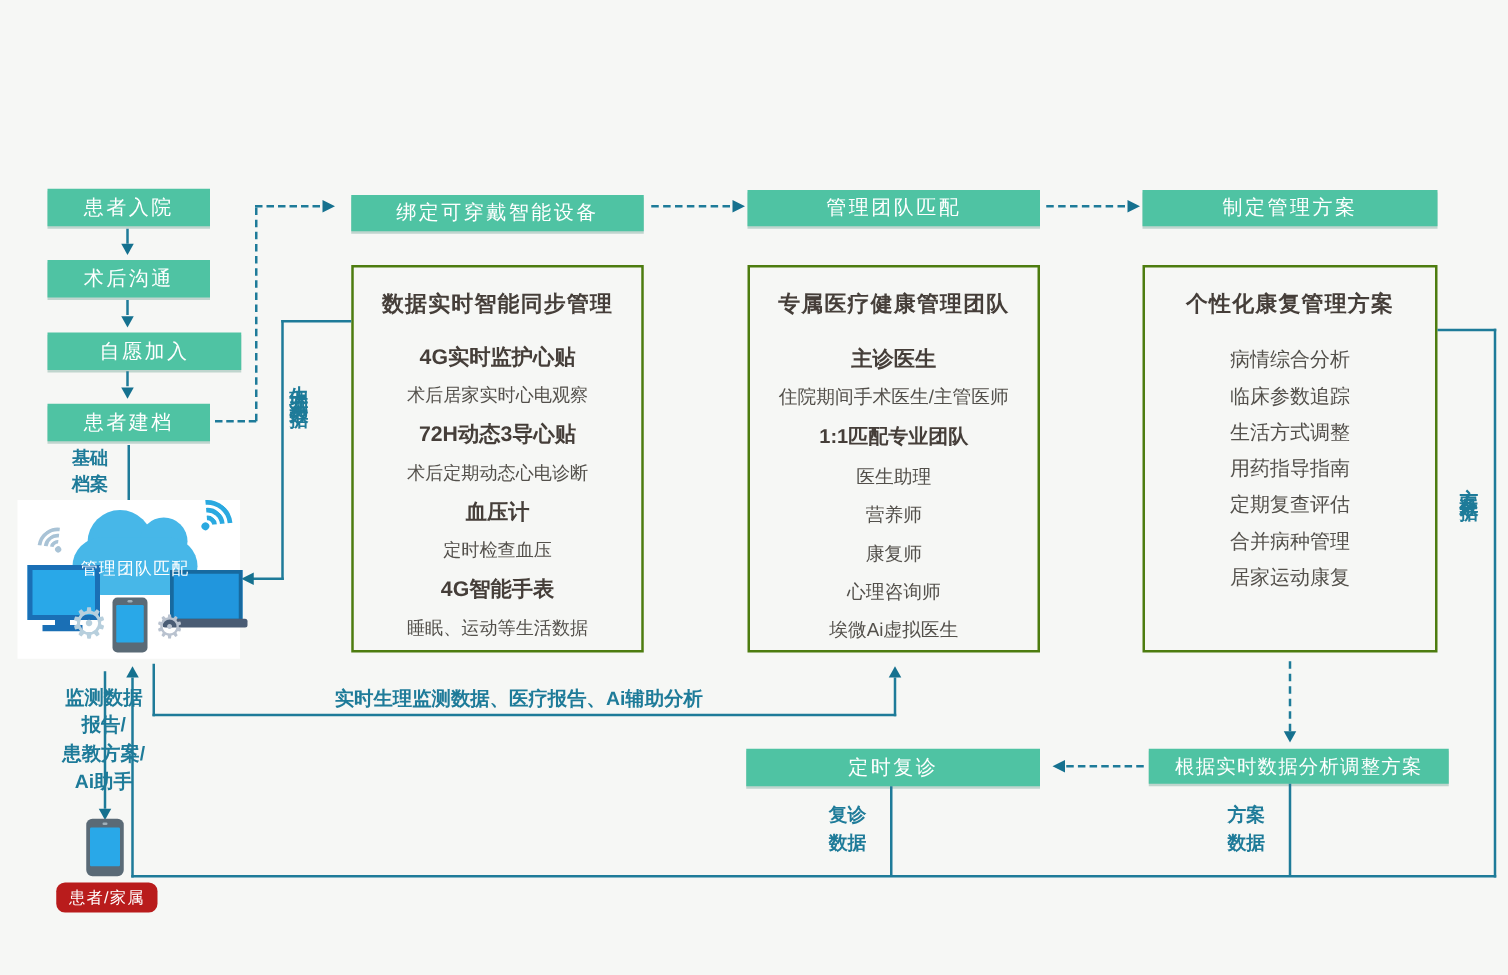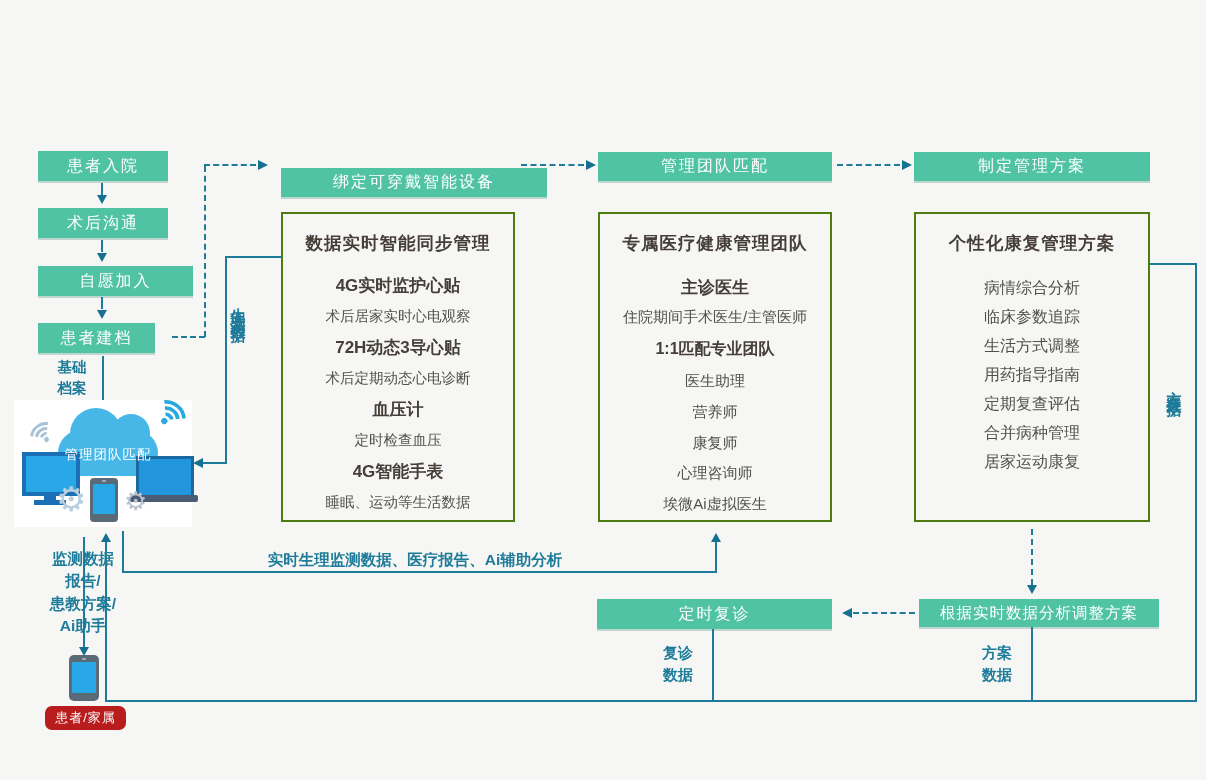--- a/index.html
+++ b/index.html
@@ -100,35 +100,35 @@
 </style>
 </head>
 <body>
 
 <div id="canvas">
 
 
   <div class="gbox" style="left:38px;top:151px;width:130px;height:30px;">患者入院</div>
   <div class="gbox" style="left:38px;top:208px;width:130px;height:30px;">术后沟通</div>
   <div class="gbox" style="left:38px;top:266px;width:155px;height:30px;">自愿加入</div>
-  <div class="gbox" style="left:38px;top:323px;width:117px;height:30px;">患者建档</div>
+  <div class="gbox" style="left:38px;top:323px;width:130px;height:30px;">患者建档</div>
 
   <div class="vdash" style="left:101px;top:183px;height:12px;"></div>
   <div class="tri tri-down" style="left:97px;top:195px;"></div>
   <div class="vdash" style="left:101px;top:240px;height:12px;"></div>
   <div class="tri tri-down" style="left:97px;top:253px;"></div>
   <div class="vdash" style="left:101px;top:297px;height:12px;"></div>
   <div class="tri tri-down" style="left:97px;top:310px;"></div>
 
   <div class="hdash" style="left:172px;top:336px;width:33px;"></div>
   <div class="vdash" style="left:204px;top:166px;height:171px;"></div>
   <div class="hdash" style="left:204px;top:164px;width:52px;"></div>
   <div class="tri tri-right" style="left:258px;top:160px;"></div>
 
-  <div class="gbox" style="left:281px;top:168px;width:266px;height:29px;">绑定可穿戴智能设备</div>
+  <div class="gbox" style="left:281px;top:156px;width:234px;height:29px;">绑定可穿戴智能设备</div>
   <div class="hdash" style="left:521px;top:164px;width:63px;"></div>
   <div class="tri tri-right" style="left:586px;top:160px;"></div>
   <div class="gbox" style="left:598px;top:152px;width:234px;height:29px;">管理团队匹配</div>
   <div class="hdash" style="left:837px;top:164px;width:63px;"></div>
   <div class="tri tri-right" style="left:902px;top:160px;"></div>
   <div class="gbox" style="left:914px;top:152px;width:236px;height:29px;">制定管理方案</div>
 
   <div class="panel" style="left:281px;top:212px;width:234px;height:310px;">
     <div class="panel-title">数据实时智能同步管理</div>
     <div style="height:12px;"></div>

